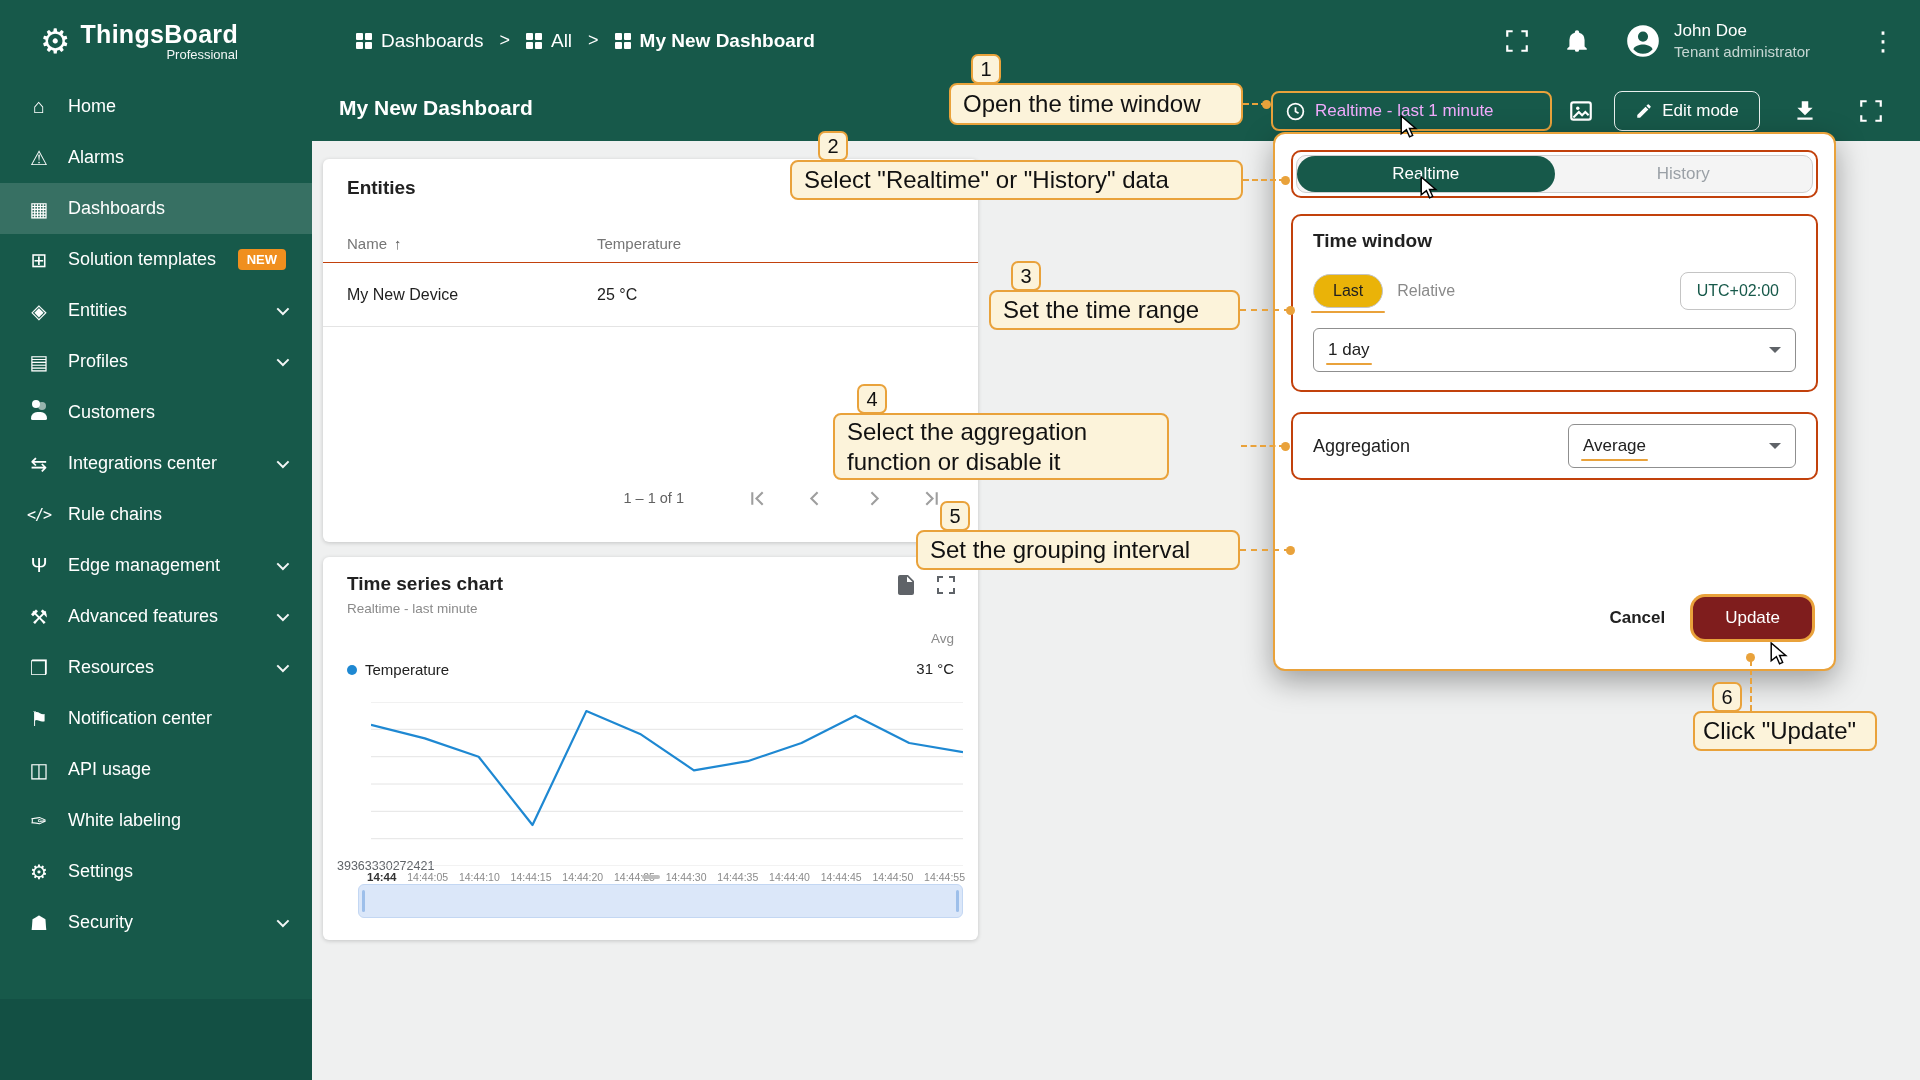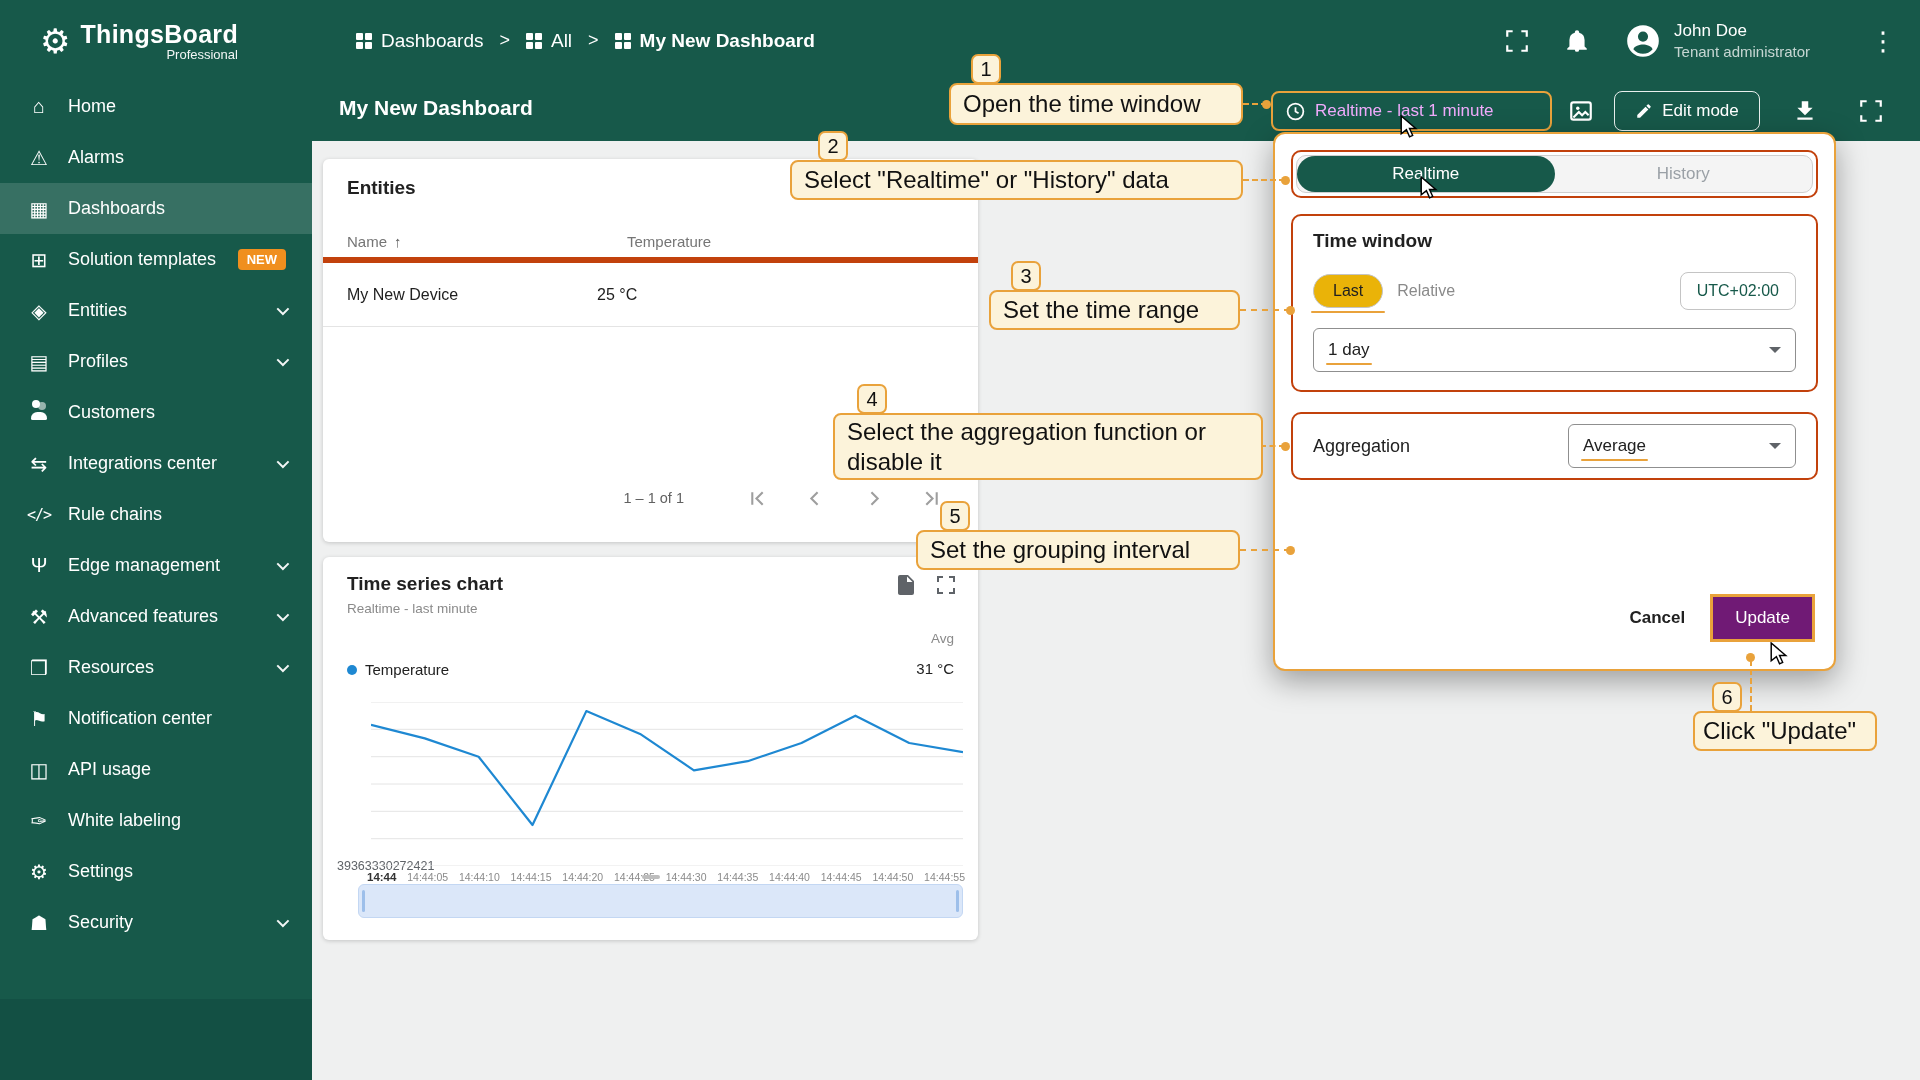--- a/index.html
+++ b/index.html
@@ -51,21 +51,21 @@
   .tb-iconbtn { position:absolute; width:26px; height:26px; cursor:pointer; z-index:12; }
   .tb-iconbtn svg { width:100%; height:100%; }
   .editmode-btn { position:absolute; left:1614px; top:91px; width:146px; height:40px; border:1.5px solid rgba(255,255,255,.9); border-radius:8px; display:flex; align-items:center; justify-content:center; gap:9px; color:#fff; font-size:17px; background:transparent; cursor:pointer; z-index:12; }
   .editmode-btn svg { width:18px; height:18px; }
 
   
   .card { position:absolute; background:#fff; border-radius:6px; box-shadow:0 1px 4px rgba(0,0,0,.18); }
   .card-entities { left:323px; top:159px; width:655px; height:383px; }
   .card-chart { left:323px; top:557px; width:655px; height:383px; }
   .ent-title { position:absolute; left:24px; top:18px; font-size:19px; font-weight:bold; color:#212121; }
-  .ent-head { position:absolute; left:0; right:0; top:66px; height:38px; display:flex; align-items:center; padding:0 24px; border-bottom:6px solid #c2410c; font-size:15px; color:#757575;gap:30px; }
+  .ent-head { position:absolute; left:0; right:0; top:66px; height:38px; display:flex; align-items:center; padding:0 24px; border-bottom:1px solid #c2410c; font-size:15px; color:#757575; }
   .ent-col-name { width:250px; display:flex; align-items:center; gap:7px; }
   .sort-arrow { font-size:15px; color:#616161; }
   .ent-row { position:absolute; left:0; right:0; top:104px; height:64px; display:flex; align-items:center; padding:0 24px; border-bottom:1px solid #e4e4e4; font-size:16px; color:#212121; cursor:pointer; }
   .ent-row .cell-name { width:250px; }
   .pager { position:absolute; left:0; right:0; top:324px; height:30px; display:flex; align-items:center; justify-content:flex-end; padding-right:34px; gap:33px; }
   .pager-text { font-size:14.5px; color:#616161; margin-right:28px; }
   .pg-ico { width:25px; height:25px; cursor:pointer; }
   .pg-ico svg { width:100%; height:100%; }
 
   .chart-title { position:absolute; left:24px; top:16px; font-size:19px; font-weight:bold; color:#212121; }
@@ -102,32 +102,32 @@
   .utc-btn { margin-left:auto; border:1px solid #c4c4c4; border-radius:8px; padding:9px 16px; font-size:16px; color:#17594A; background:#fff; cursor:pointer; font-family:inherit; }
   .tb-select { margin-top:18px; border:1px solid #8f8f8f; border-radius:6px; height:44px; display:flex; align-items:center; justify-content:space-between; padding:0 14px; font-size:17px; color:#212121; cursor:pointer; }
   .tb-select.sm { width:228px; margin:0 0 0 auto; }
   .caret { width:0; height:0; border-left:6px solid transparent; border-right:6px solid transparent; border-top:6px solid #5f6368; }
   .hl-row { padding:10px 20px; margin-bottom:24px; display:flex; align-items:center; }
   .hl-label { font-size:18px; color:#212121; }
   .hl-u { position:relative; display:inline-block; }
   .hl-u::after { content:""; position:absolute; left:-2px; right:-2px; bottom:-5px; height:2.5px; border-radius:2px; background:#E9A23B; }
   .popup-footer { margin-top:auto; display:flex; align-items:center; justify-content:flex-end; gap:28px; padding:0 6px 14px 0; }
   .cancel-btn { background:none; border:none; font-size:17px; font-weight:bold; color:#212121; cursor:pointer; font-family:inherit; }
-  .update-btn { background:#701a75; color:#fff; border:none; border-radius:0; padding:11px 22px; font-size:17px; cursor:pointer; box-shadow:0 0 0 3px #E9A23B; font-family:inherit; }
+  .update-btn { background:#7f1d1d; color:#fff; border:none; border-radius:12px; padding:11px 32px; font-size:17px; cursor:pointer; box-shadow:0 0 0 3px #E9A23B; font-family:inherit; }
 
   
   .ann { position:absolute; background:#FCF3DA; border:2px solid #E9A23B; border-radius:8px; display:flex; align-items:center; padding:0 12px; font-size:24px; color:#111; z-index:40; line-height:1.25; }
   .ann-num { position:absolute; width:30px; height:30px; background:#FCF3DA; border:2px solid #E9A23B; border-radius:7px; display:flex; align-items:center; justify-content:center; font-size:20px; color:#111; z-index:41; }
   .ann-1 { left:949px; top:83px;  width:294px; height:42px; }
   .num-1 { left:971px; top:54px; }
   .ann-2 { left:790px; top:160px; width:453px; height:40px; }
   .num-2 { left:818px; top:131px; }
   .ann-3 { left:989px; top:290px; width:251px; height:40px; }
   .num-3 { left:1011px; top:261px; }
-  .ann-4 { left:833px; top:413px; width:430px; height:67px; }
+  .ann-4 { left:833px; top:413px; width:336px; height:67px; }
   .num-4 { left:857px; top:384px; }
   .ann-5 { left:916px; top:530px; width:324px; height:40px; }
   .num-5 { left:940px; top:501px; }
   .ann-6 { left:1693px; top:711px; width:184px; height:40px; padding:0 8px; }
   .num-6 { left:1712px; top:682px; }
   .conn { position:absolute; border-top:2px dashed #E9A23B; z-index:39; }
   .conn-v { position:absolute; border-left:2px dashed #E9A23B; z-index:39; }
   .conn-1 { left:1243px; top:103px; width:24px; }
   .conn-2 { left:1243px; top:179px; width:42px; }
   .conn-3 { left:1240px; top:309px; width:50px; }

